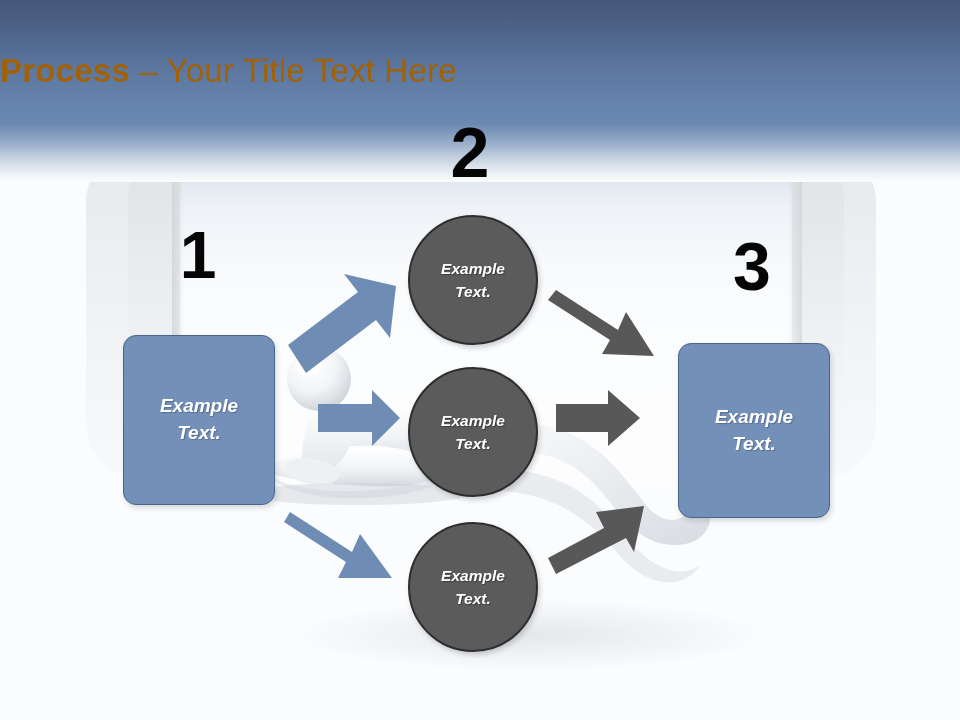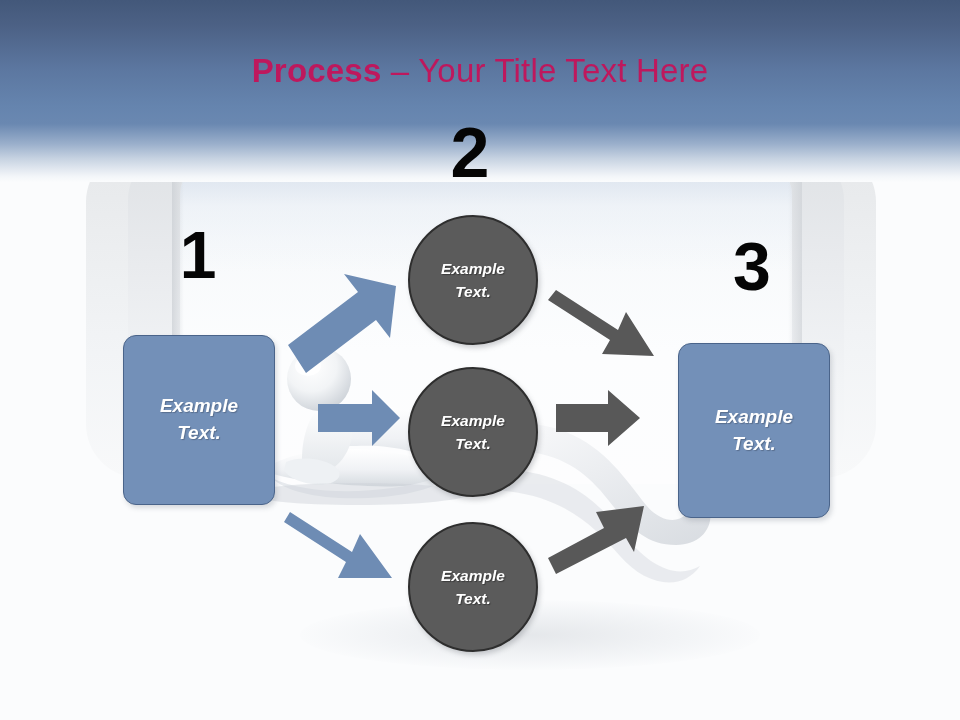--- a/index.html
+++ b/index.html
@@ -32,22 +32,21 @@
         #9aafcb 79%,
         #c6d2e1 87%,
         #e2e8f0 93%,
         #f3f6f9 97%,
         #fbfcfd 100%);
   }
   .slide-title {
     position: absolute;
     left: 0; top: 52px;
     width: 960px;
-    text-align: center;
-    color: #be185d;
+    color: #a16207;
     font-size: 33px;
     letter-spacing: .2px;
     white-space: nowrap;
   }
   .slide-title .t-strong { font-weight: bold; }
   .slide-title .t-light  { font-weight: normal; }
 
   
   .platform-outer {
     position: absolute;

